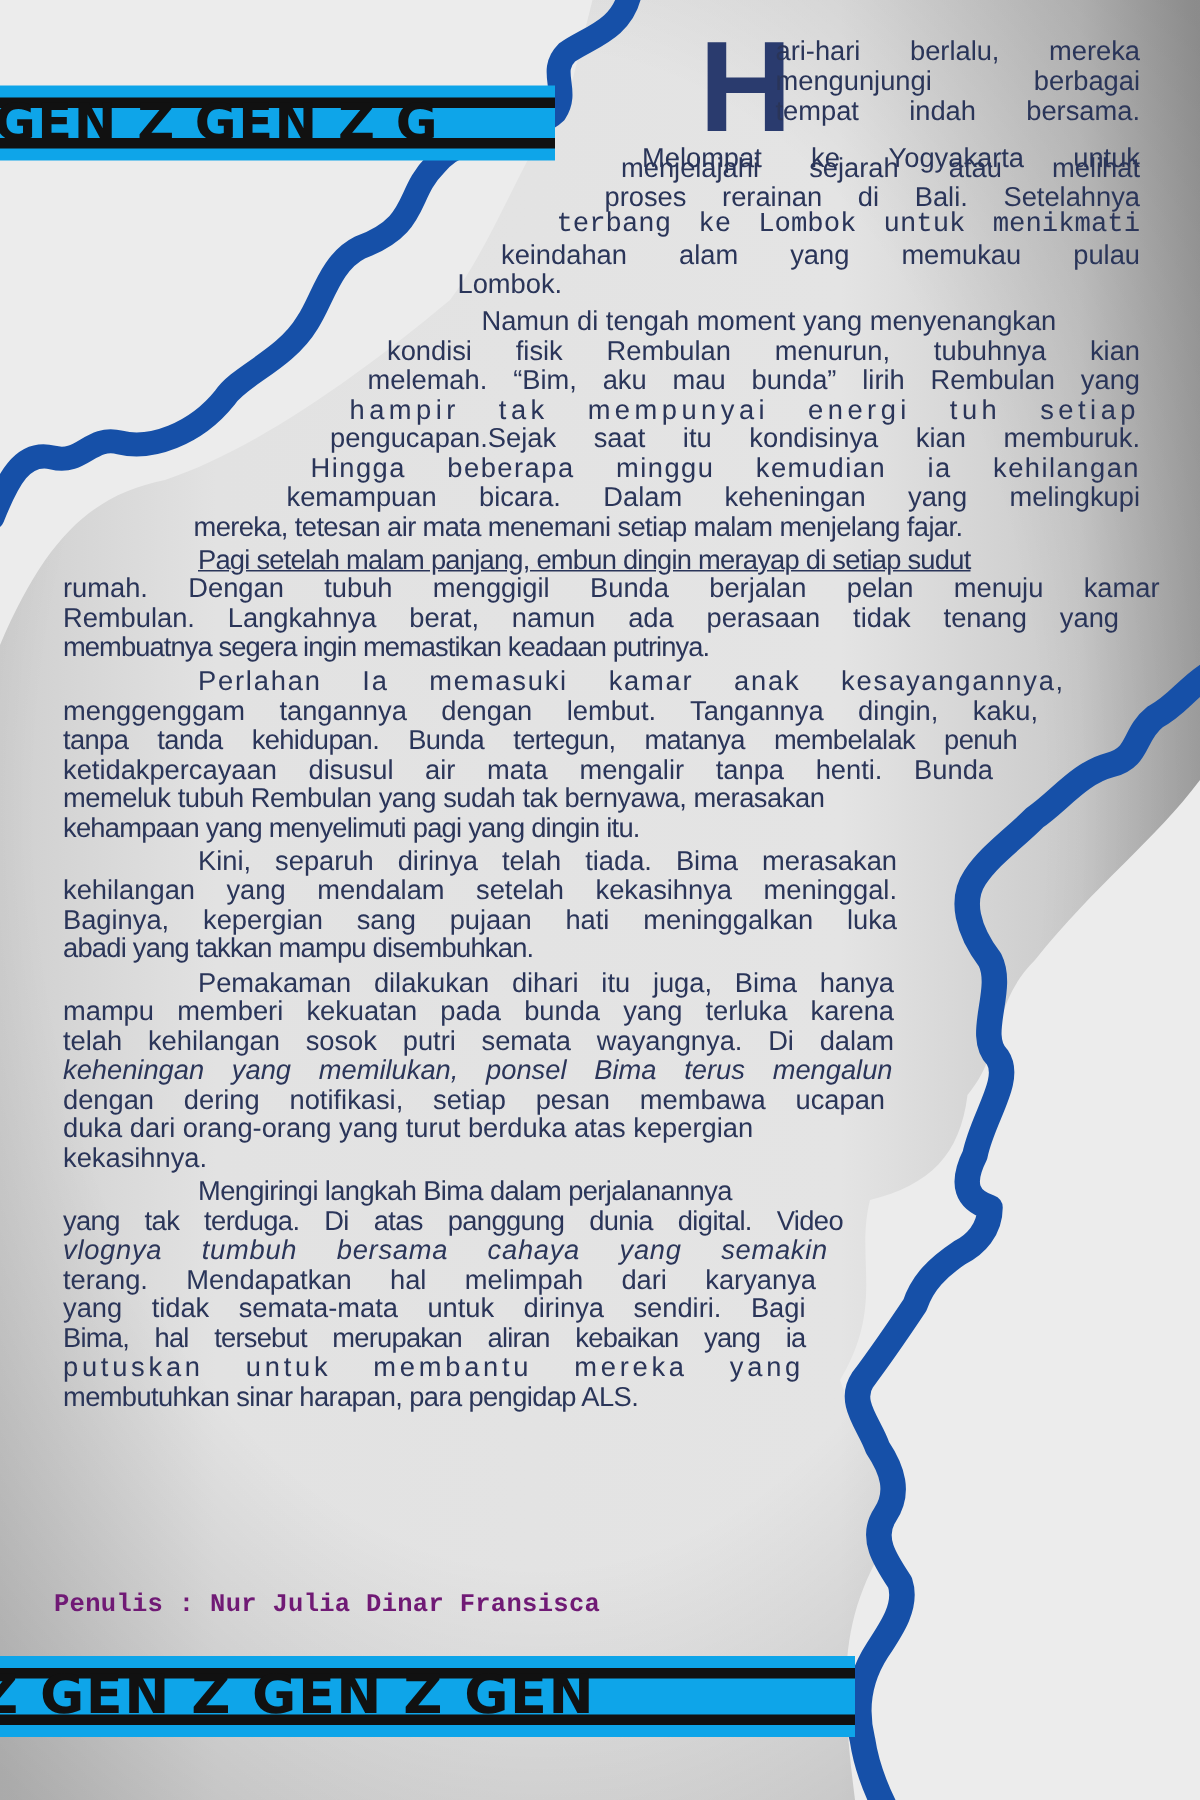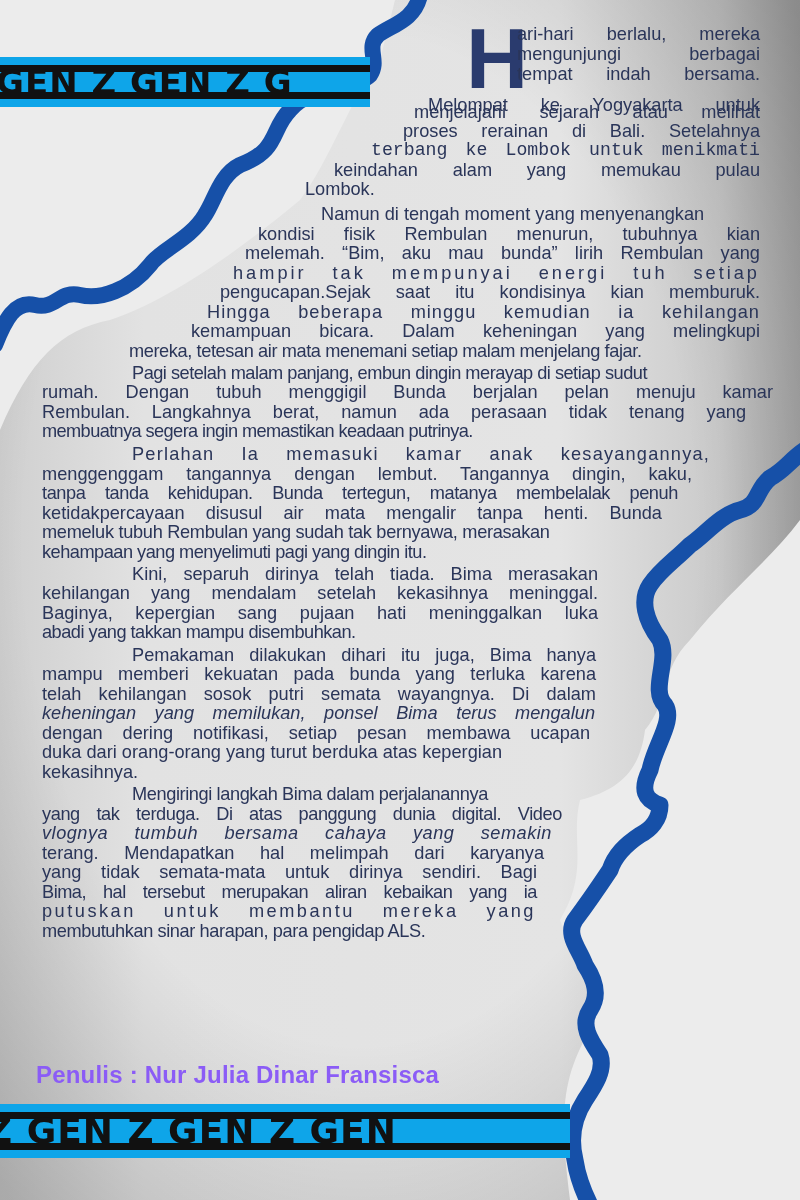--- a/index.html
+++ b/index.html
@@ -35,22 +35,22 @@
   }
   .story .line { display: block; white-space: nowrap; text-align: justify; text-align-last: justify; }
   .story .line.last { text-align-last: left; }
   .dropcap {
     position: absolute; left: 466px; top: 26px; width: 46px; height: 64px;
     color: #2a3b6e; font-family: "Liberation Sans", sans-serif; font-weight: bold;
     font-size: 86px; line-height: 64px; overflow: visible;
   }
   .author {
     position: absolute; left: 36px; top: 1061px;
-    font-family: Liberation Sans, sans-serif; font-weight: bold;
-    font-size: 24px; color: #8b5cf6; letter-spacing: 0.2px;
+    font-family: Liberation Mono, monospace; font-weight: bold;
+    font-size: 17px; color: #701a75; letter-spacing: 0.2px;
   }
 </style>
 </head>
 <body>
 
 <svg class="bg-layer" viewBox="0 0 800 1200" xmlns="http://www.w3.org/2000/svg">
   <defs>
     <linearGradient id="paperGrad" x1="0" y1="0" x2="1" y2="0">
       <stop offset="0" stop-color="#cfcfcf"></stop>
       <stop offset="0.18" stop-color="#e2e2e2"></stop>
@@ -128,21 +128,21 @@
   <span class="line" style="position:absolute; left:258px; top:225px; width:502px;">kondisi fisik Rembulan menurun, tubuhnya kian</span>
   <span class="line" style="position:absolute; left:245px; top:244px; width:515px;">melemah. “Bim, aku mau bunda” lirih Rembulan yang</span>
   <span class="line" style="position:absolute; left:233px; top:264px; width:527px; letter-spacing:3px;">hampir tak mempunyai energi tuh setiap</span>
   <span class="line" style="position:absolute; left:220px; top:283px; width:540px;">pengucapan.Sejak saat itu kondisinya kian memburuk.</span>
   <span class="line" style="position:absolute; left:207px; top:303px; width:553px; letter-spacing:1px;">Hingga beberapa minggu kemudian ia kehilangan</span>
   <span class="line" style="position:absolute; left:191px; top:322px; width:569px;">kemampuan bicara. Dalam keheningan yang melingkupi</span>
   <span class="line last" style="position:absolute; left:129px; top:342px; width:620px; letter-spacing:-0.4px;">mereka, tetesan air mata menemani setiap malam menjelang fajar.</span>
 </div>
 
 <div class="story" style="left:0; top:0;">
-  <span class="line last" style="position:absolute; left:132px; top:364px; width:640px; letter-spacing:-0.5px;">Pagi setelah malam panjang, embun dingin merayap di setiap sudut</span>
+  <span class="line last" style="position:absolute; left:132px; top:364px; width:640px; letter-spacing:-0.5px;text-decoration:underline;">Pagi setelah malam panjang, embun dingin merayap di setiap sudut</span>
   <span class="line" style="position:absolute; left:42px; top:383px; width:731px;">rumah. Dengan tubuh menggigil Bunda berjalan pelan menuju kamar</span>
   <span class="line" style="position:absolute; left:42px; top:403px; width:704px;">Rembulan. Langkahnya berat, namun ada perasaan tidak tenang yang</span>
   <span class="line last" style="position:absolute; left:42px; top:422px; width:600px; letter-spacing:-0.6px;">membuatnya segera ingin memastikan keadaan putrinya.</span>
 </div>
 
 <div class="story" style="left:0; top:0;">
   <span class="line" style="position:absolute; left:132px; top:445px; width:578px; letter-spacing:1.2px;">Perlahan Ia memasuki kamar anak kesayangannya,</span>
   <span class="line" style="position:absolute; left:42px; top:465px; width:650px;">menggenggam tangannya dengan lembut. Tangannya dingin, kaku,</span>
   <span class="line" style="position:absolute; left:42px; top:484px; width:636px; letter-spacing:-0.4px;">tanpa tanda kehidupan. Bunda tertegun, matanya membelalak penuh</span>
   <span class="line" style="position:absolute; left:42px; top:504px; width:620px;">ketidakpercayaan disusul air mata mengalir tanpa henti. Bunda</span>

